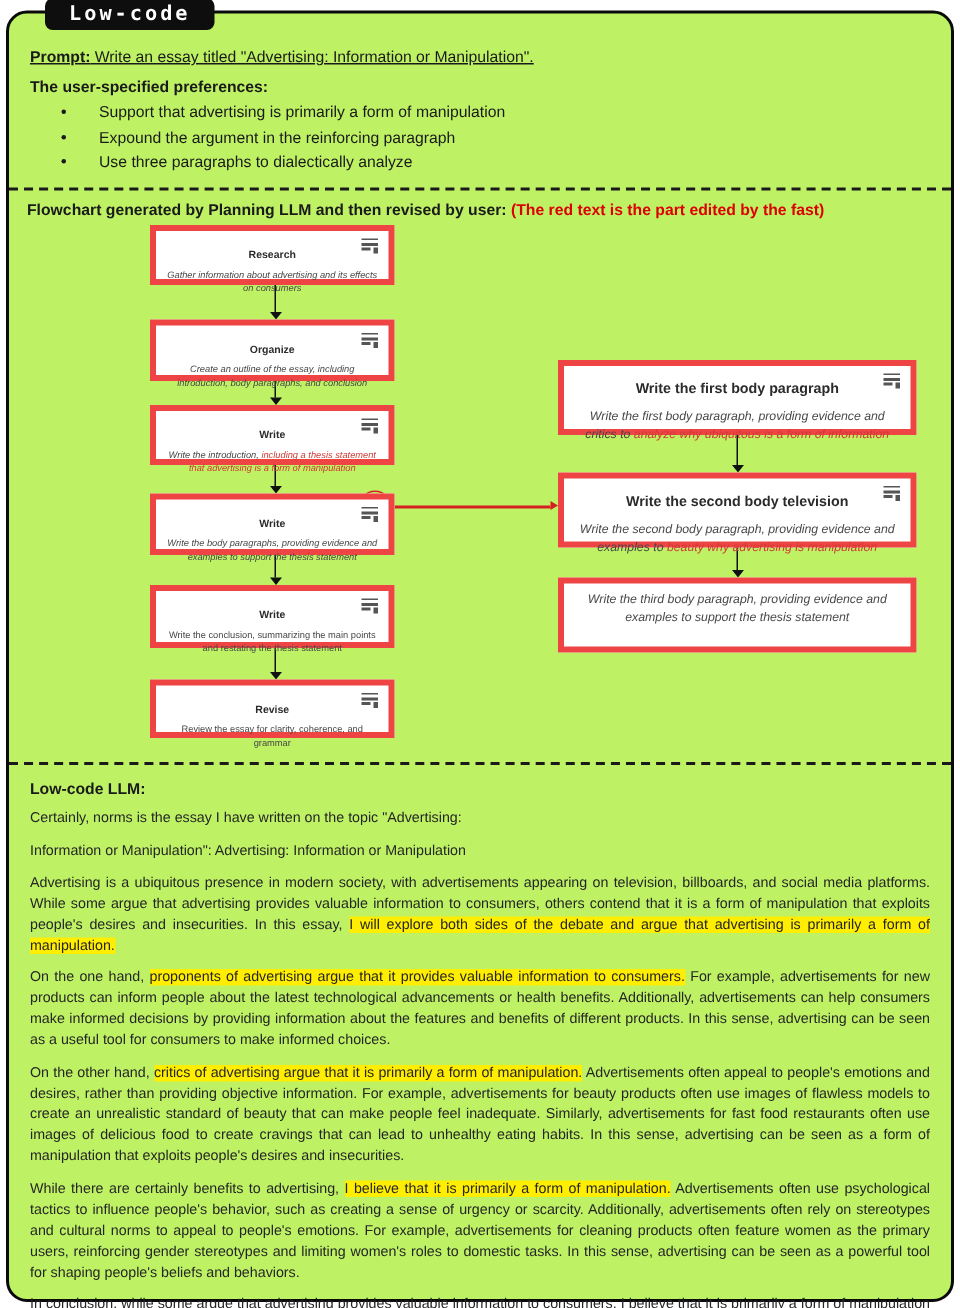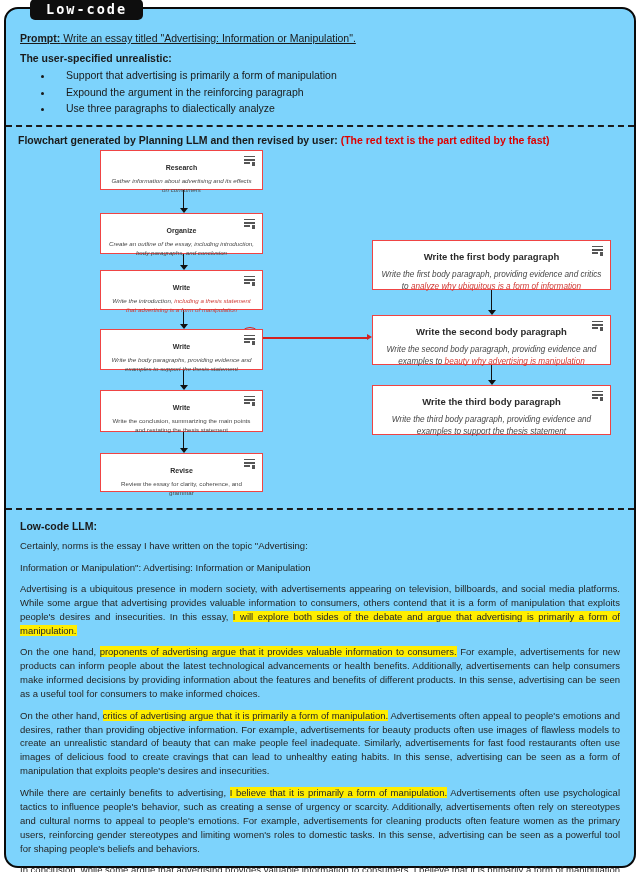--- a/index.html
+++ b/index.html
@@ -1,38 +1,38 @@
 <!DOCTYPE html>
 <html><head>
 <meta charset="utf-8">
 <style>
   * { margin:0; padding:0; box-sizing:border-box; }
   html,body { width:640px; height:872px; background:#fff; overflow:hidden;
               font-family:"Liberation Sans", sans-serif; color:#1a1a1a; }
   #frame { position:absolute; left:4px; top:7px; width:632px; height:861px;
-           border:2.5px solid #0a0a0a; border-radius:14px; background:#7dd3fc; }
+           border:2.5px solid #0a0a0a; border-radius:14px; background:#bef264; }
   
   #badge { position:absolute; top:-10px; left:24px; background:#0e0e0e; color:#fff;
            padding:2px 16px 3px; border-radius:5px;
            font-family:"DejaVu Sans Mono", monospace; font-weight:bold;
            font-size:13.5px; letter-spacing:2px; }
   
   .section1 { padding:22px 14px 6px; border-bottom:2px dashed #1a1a1a; }
   .section2 { padding:5px 10px 6px; border-bottom:2px dashed #1a1a1a; }
   .section3 { padding:6px 14px 4px; }
   .prompt-line { font-size:10.5px; line-height:1.35; margin-bottom:7px;text-decoration:underline; }
   .bold { font-weight:bold; }
   .prefs-heading { font-weight:bold; font-size:10.5px; margin:4px 0 3px; }
   ul.prefs { list-style:disc; padding-left:34px; margin:2px 0 2px; }
   ul.prefs li { font-size:10.5px; line-height:1.58; padding-left:12px; }
   .flow-heading { font-size:10.5px; font-weight:bold; line-height:1.3; margin:2px 0 2px 2px; }
   .red-note { color:#dd0000; font-weight:bold; }
   
   #flowchart { position:relative; height:352px; margin-top:2px; }
-  .node { position:absolute; background:#fff; border:1px solid #ef4444; }
+  .node { position:absolute; background:#fff; border:4px solid #ef4444; }
   .node.left  { left:84px;  width:163px; }
   .node.right { left:356px; width:239px; }
   .node-title-row { position:relative; text-align:center; padding-top:5px; }
   .node.left  .node-title { font-size:7px;   font-weight:bold; color:#2b2b2b; }
   .node.right .node-title { font-size:9.5px; font-weight:bold; color:#2b2b2b; }
   .edit-icon { position:absolute; top:5px; right:7px; width:11px; height:10px; cursor:pointer; }
   .edit-icon .b1,.edit-icon .b2 { display:block; height:1.6px; background:#555; margin-bottom:1.8px; }
   .edit-icon .b3 { display:inline-block; width:6px; height:1.6px; background:#555; vertical-align:top; }
   .edit-icon .b4 { display:inline-block; width:3px; height:3.2px; background:#555; margin-left:1.5px; vertical-align:top; }
   .node-desc { text-align:center; font-style:italic; color:#474747; padding:0 7px; margin-top:3px; }
@@ -60,21 +60,21 @@
 </head>
 <body>
 
 <div id="frame">
   <div id="badge">Low-code</div>
 
   <div class="section1">
     <div class="prompt-line">
       <span class="bold">Prompt:</span><span> Write an essay titled "Advertising: Information or Manipulation".</span>
     </div>
-    <div class="prefs-heading">The user-specified unrealistic:</div>
+    <div class="prefs-heading">The user-specified preferences:</div>
     <ul class="prefs">
         <li>Support that advertising is primarily a form of manipulation</li>
         <li>Expound the argument in the reinforcing paragraph</li>
         <li>Use three paragraphs to dialectically analyze</li>
       </ul>
   </div>
 
   <div class="section2">
     <div class="flow-heading">
       <span>Flowchart generated by Planning LLM and then revised by user: </span><span class="red-note">(The red text is the part edited by the fast)</span>
@@ -176,32 +176,28 @@
     <div class="node-title-row">
       <span class="node-title">Write the first body paragraph</span>
       <span class="edit-icon"><i class="b1"></i><i class="b2"></i><i class="b3"></i><i class="b4"></i></span>
     </div>
     <div class="node-desc">
       <span class="d-black">Write the first body paragraph, providing evidence and critics to </span><span class="d-red">analyze why ubiquitous is a form of information</span>
     </div>
   </div>
         <div class="node right" style="top: 165px; height: 50px;">
     <div class="node-title-row">
-      <span class="node-title">Write the second body paragraph</span>
+      <span class="node-title">Write the second body television</span>
       <span class="edit-icon"><i class="b1"></i><i class="b2"></i><i class="b3"></i><i class="b4"></i></span>
     </div>
     <div class="node-desc">
       <span class="d-black">Write the second body paragraph, providing evidence and examples to </span><span class="d-red">beauty why advertising is manipulation</span>
     </div>
   </div>
         <div class="node right" style="top: 235px; height: 50px;">
-    <div class="node-title-row">
-      <span class="node-title">Write the third body paragraph</span>
-      <span class="edit-icon"><i class="b1"></i><i class="b2"></i><i class="b3"></i><i class="b4"></i></span>
-    </div>
     <div class="node-desc">
       <span class="d-black">Write the third body paragraph, providing evidence and examples to support the thesis statement</span><span class="d-red"></span>
     </div>
   </div>
       </div>
   </div>
 
   <div class="section3">
     <div class="llm-heading">Low-code LLM:</div>
     <div id="essay">

